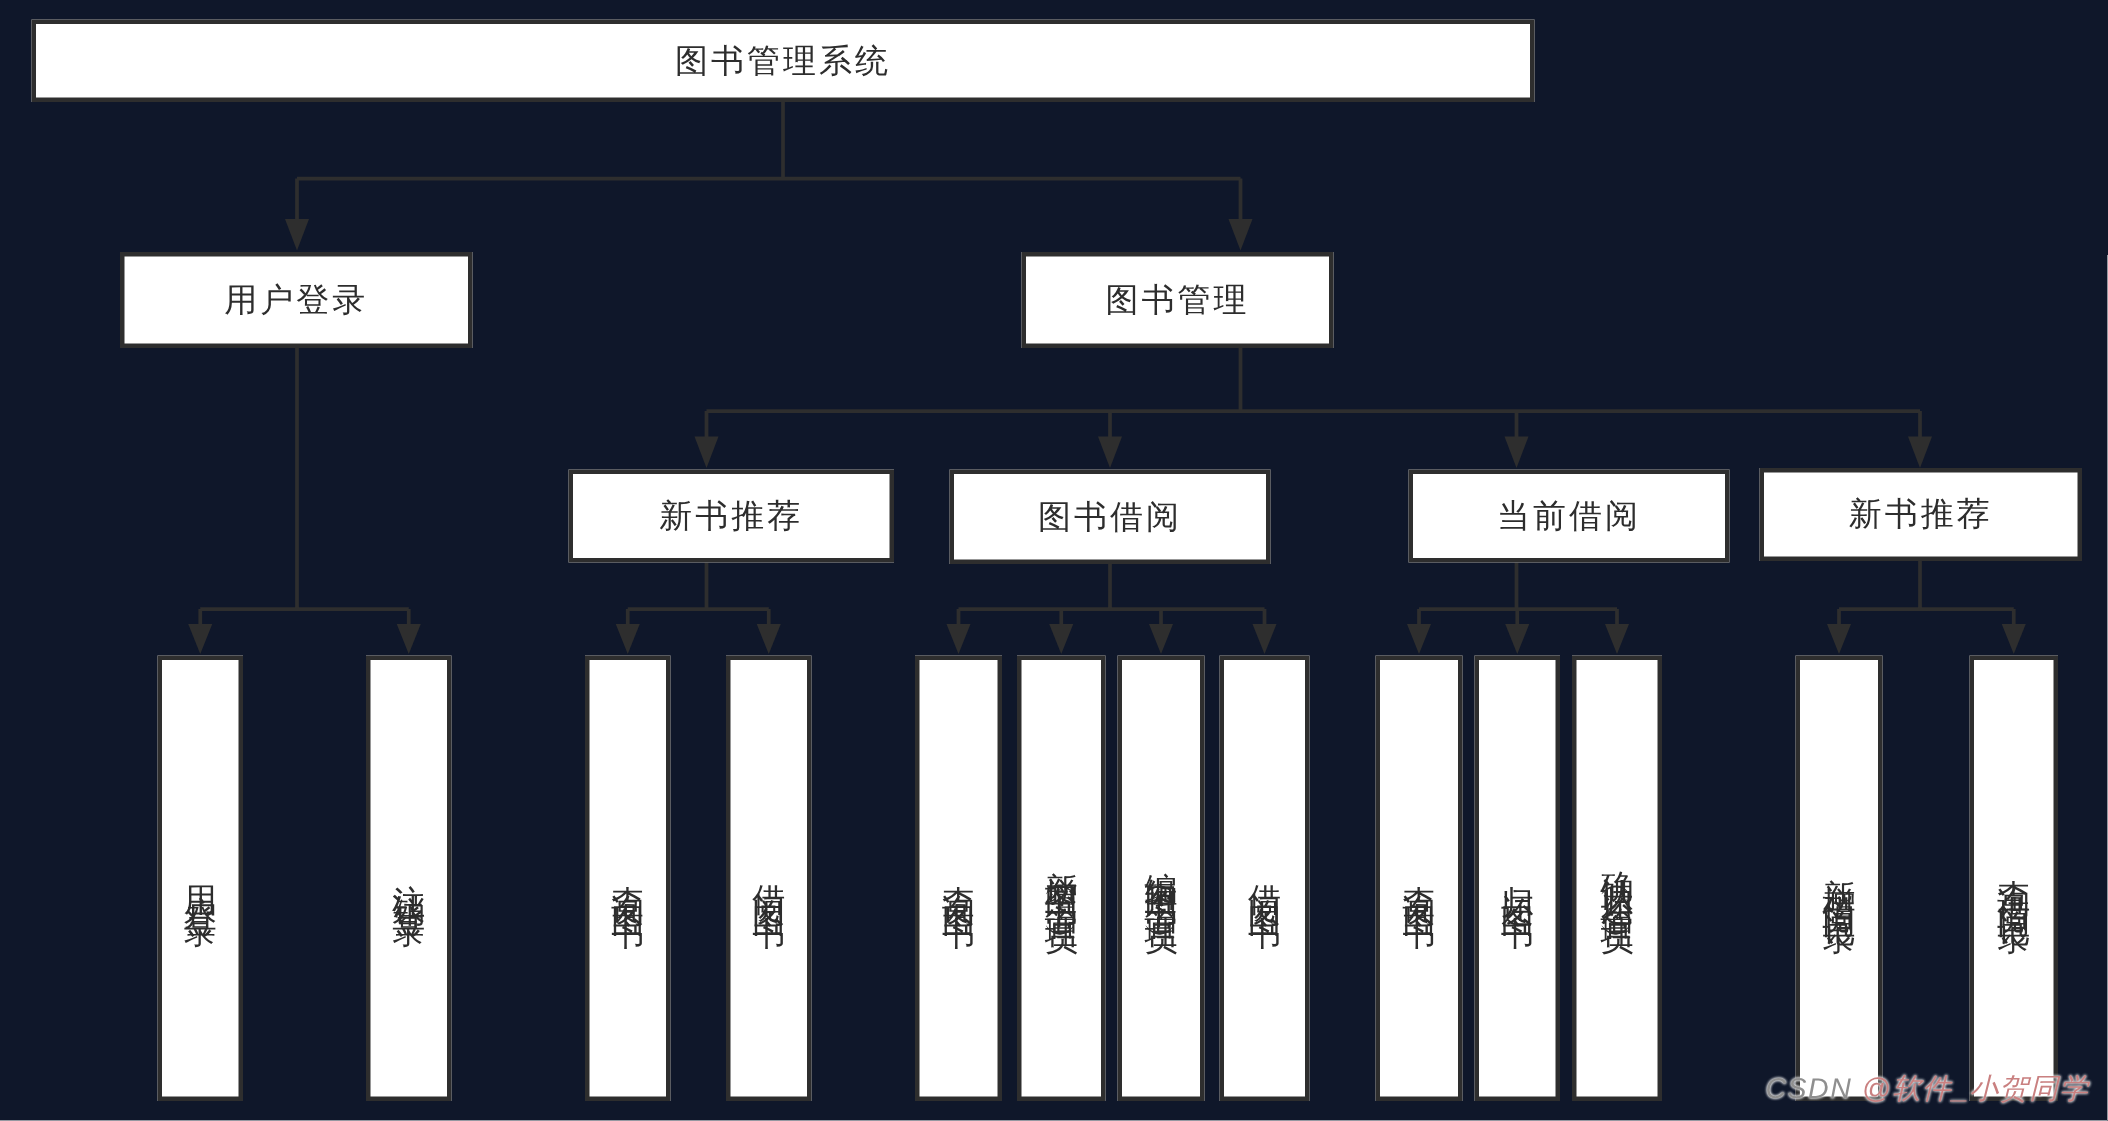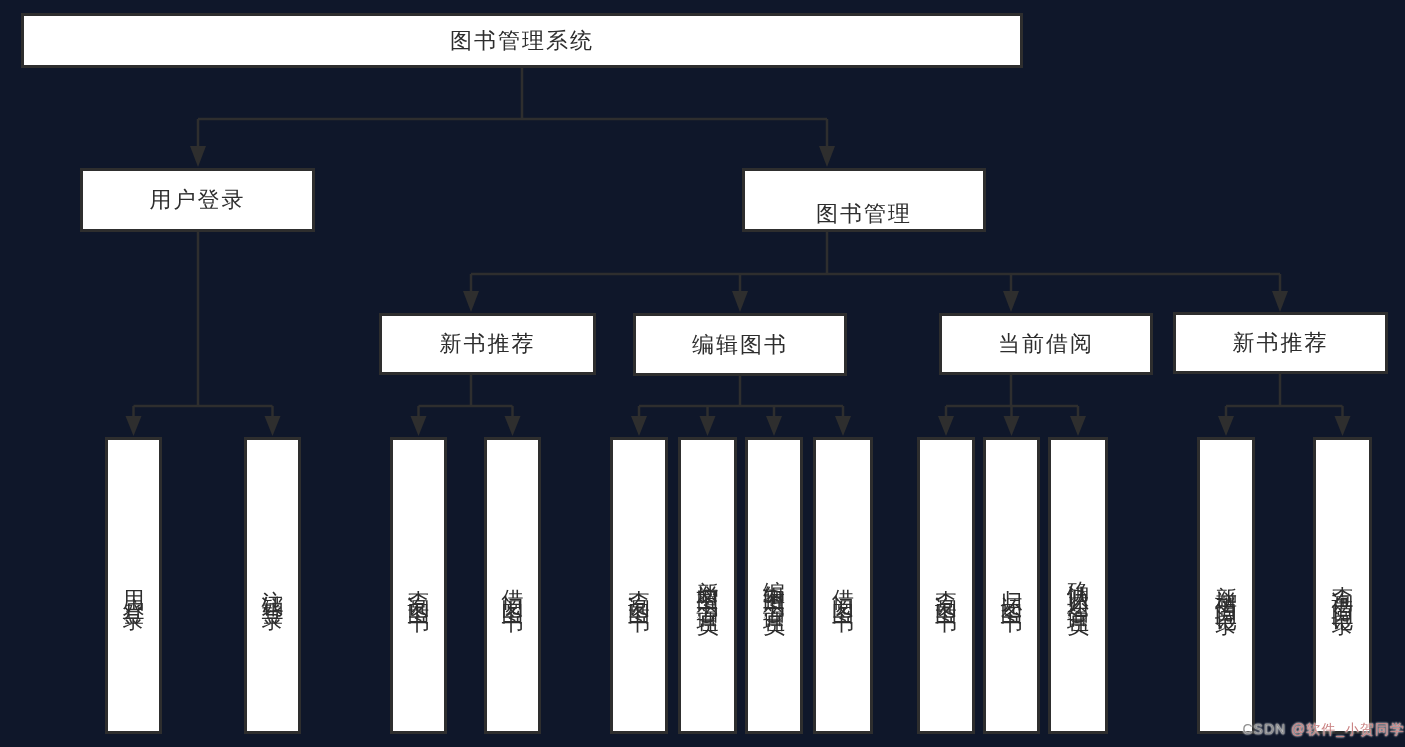--- a/index.html
+++ b/index.html
@@ -32,26 +32,27 @@
   }
   .vtext {
     writing-mode: vertical-rl;
     text-orientation: mixed;
     letter-spacing: 7px;
     line-height: 1;
     white-space: pre;
   }
   .watermark {
     position: absolute;
-    right: 0;
+    right: 12px;
     bottom: 8px;
-    font-size: 14px;
+    font-size: 19px;
     letter-spacing: 1px;
     white-space: nowrap;
     text-shadow: 0 0 2px #ffffff, 0 0 2px #ffffff;
+    font-style: italic;
   }
   .wm-prefix { color: #8f8f8f; }
   .wm-handle { color: #c98080; }
 </style>
 </head>
 <body>
 
 <div class="canvas">
 
   <svg class="wires" viewBox="0 0 1405 747" xmlns="http://www.w3.org/2000/svg">
@@ -97,29 +98,29 @@
     </g>
   </svg>
 
   <div class="node" style="left:21px; top:13px; width:1002px; height:55px;">
     <span>图书管理系统</span>
   </div>
 
   <div class="node" style="left:80px; top:168px; width:235px; height:64px;">
     <span>用户登录</span>
   </div>
-  <div class="node" style="left:742px; top:168px; width:244px; height:64px;align-items:flex-end;">
+  <div class="node" style="left:681px; top:168px; width:208px; height:64px;">
     <span>图书管理</span>
   </div>
 
   <div class="node" style="left:363px; top:313px; width:217px; height:62px;margin-left:16px;">
     <span>新书推荐</span>
   </div>
   <div class="node" style="left:633px; top:313px; width:214px; height:63px;">
-    <span>编辑图书</span>
+    <span>图书借阅</span>
   </div>
   <div class="node" style="left:904px; top:313px; width:214px; height:62px;margin-left:35px;">
     <span>当前借阅</span>
   </div>
   <div class="node" style="left:1173px; top:312px; width:215px; height:62px;">
     <span>新书推荐</span>
   </div>
 
   <div class="node" style="left:105px; top:437px; width:57px; height:297px;">
     <span class="vtext">用户登录</span>

